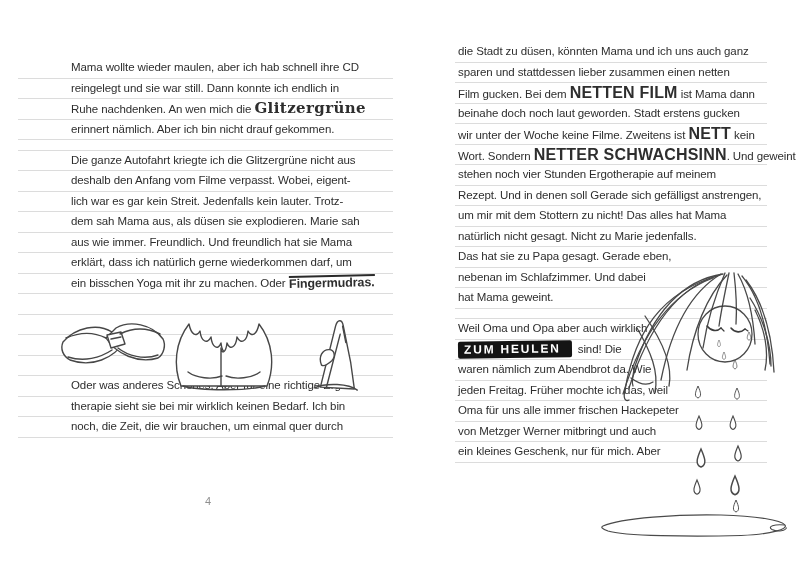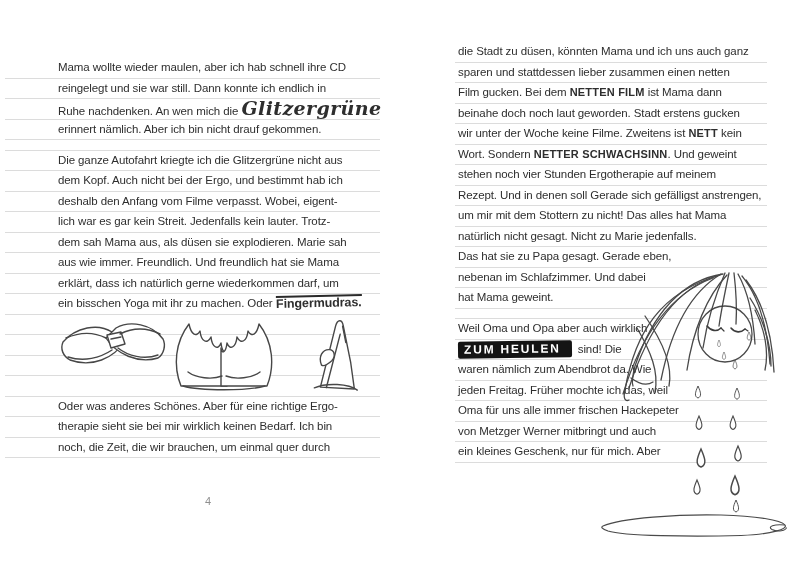--- a/index.html
+++ b/index.html
@@ -1,31 +1,31 @@
 <!DOCTYPE html>
 <html><head>
 <meta charset="utf-8">
 <style>
   html,body{margin:0;padding:0;background:#fff;}
   .spread{position:relative;width:800px;height:567px;background:#ffffff;overflow:hidden;
           font-family:"Liberation Sans",sans-serif;color:#2e2e2e;}
   .lines{position:absolute;}
-  #left-lines{left:5px;top:58px;width:375px;}
+  #left-lines{left:18px;top:58px;width:375px;}
   #right-lines{left:455px;top:42px;width:312px;}
   .line{height:19.5px;line-height:19.5px;border-bottom:1px solid #dcdcdc;
         font-size:11.5px;letter-spacing:-0.1px;white-space:nowrap;}
   #left-lines .line{padding-left:53px;}
   #right-lines .line{padding-left:3px;}
   .line.gap{height:9.5px;}
   .run.plain{}
-  .run.fancy{font-family:"DejaVu Serif",serif;font-style:italic;font-weight:bold;
-             font-size:19px;letter-spacing:.4px;text-align:center;}
+  .run.fancy{font-family:"DejaVu Serif",serif;font-weight:bold;
+             font-size:15px;letter-spacing:.4px;text-align:center;}
   .run.marker{display:inline-block;font-weight:bold;font-size:12.5px;line-height:13px;
               border-top:2px solid #2a2a2a;transform:rotate(-1.2deg);}
-  .run.caps{font-weight:bold;font-size:11px;letter-spacing:.2px;}
+  .run.caps{font-weight:bold;font-size:16px;letter-spacing:.2px;}
   .run.inverted{display:inline-block;background:#141414;color:#fff;font-weight:bold;
                 font-size:12px;letter-spacing:1.8px;padding:0 11px 0 6px;line-height:17px;
                 border-radius:2px;transform:rotate(-.8deg);margin-right:3px;}
   .illu{position:absolute;}
   #mudra{left:60px;top:312px;}
   #girl{left:595px;top:268px;}
   .pagenum{position:absolute;left:190px;top:495px;width:36px;text-align:center;
            font-size:11px;color:#8f8f8f;}
 </style>
 </head>
@@ -34,21 +34,20 @@
 <div class="spread">
 
   <section>
     <div class="lines" id="left-lines">
         <div class="line"><span class="run plain">Mama wollte wieder maulen, aber ich hab schnell ihre CD</span></div>
         <div class="line"><span class="run plain">reingelegt und sie war still. Dann konnte ich endlich in</span></div>
         <div class="line"><span class="run plain">Ruhe nachdenken. An wen mich die </span><span class="run fancy">Glitzergrüne</span></div>
         <div class="line"><span class="run plain">erinnert nämlich. Aber ich bin nicht drauf gekommen.</span></div>
         <div class="line gap"></div>
         <div class="line"><span class="run plain">Die ganze Autofahrt kriegte ich die Glitzergrüne nicht aus</span></div>
-        <div class="line"><span class="run plain">dem Kopf. Auch nicht bei der Ergo, und bestimmt hab ich</span></div>
         <div class="line"><span class="run plain">deshalb den Anfang vom Filme verpasst. Wobei, eigent-</span></div>
         <div class="line"><span class="run plain">lich war es gar kein Streit. Jedenfalls kein lauter. Trotz-</span></div>
         <div class="line"><span class="run plain">dem sah Mama aus, als düsen sie explodieren. Marie sah</span></div>
         <div class="line"><span class="run plain">aus wie immer. Freundlich. Und freundlich hat sie Mama</span></div>
         <div class="line"><span class="run plain">erklärt, dass ich natürlich gerne wiederkommen darf, um</span></div>
         <div class="line"><span class="run plain">ein bisschen Yoga mit ihr zu machen. Oder </span><span class="run marker">Fingermudras.</span></div>
         <div class="line"></div>
         <div class="line"></div>
         <div class="line"></div>
         <div class="line"></div>

